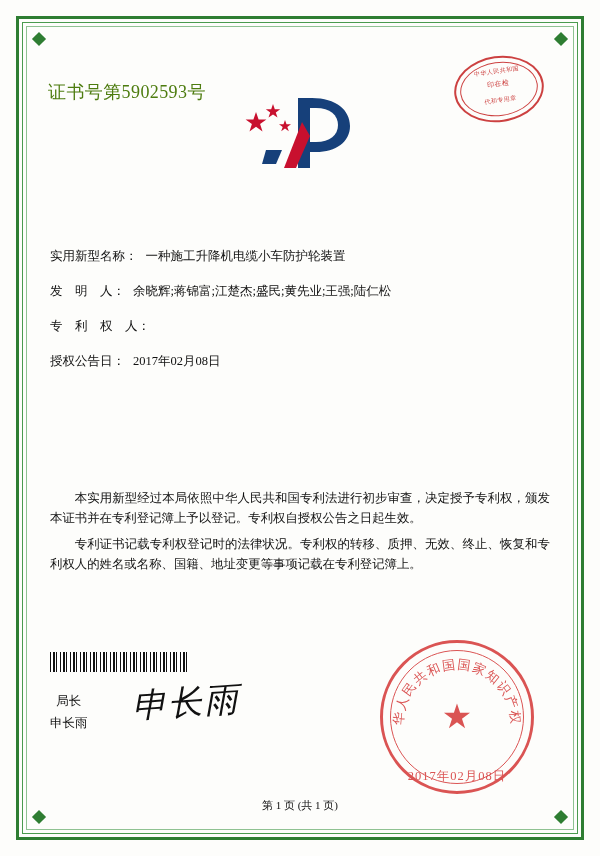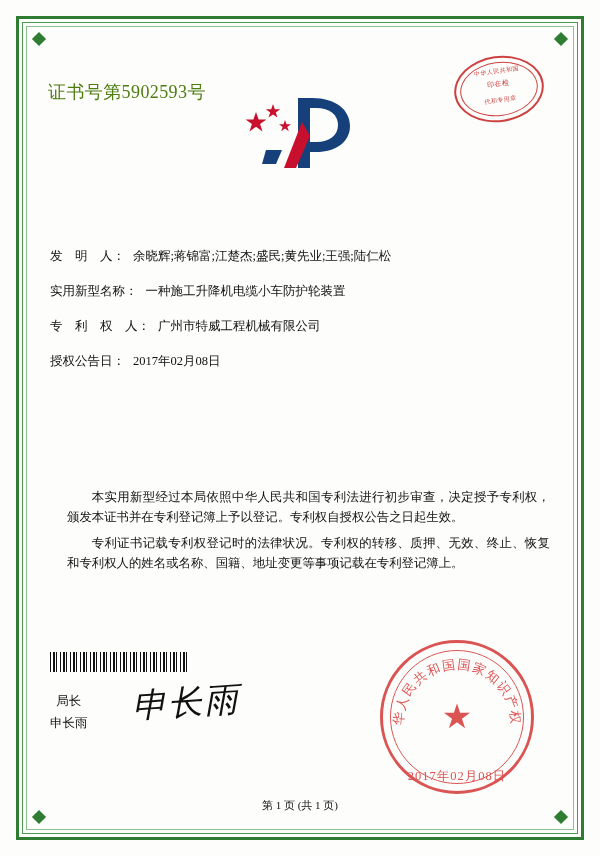--- a/index.html
+++ b/index.html
@@ -165,23 +165,22 @@
     position: absolute;
     left: 10px;
     top: 448px;
     width: 500px;
     font-size: 12.4px;
     line-height: 20px;
     text-align: justify;
     color: #111;
   }
   .paras p {
-    margin: 0 0 6px 17px;
+    margin: 0 0 6px 0;
     text-indent: 2em;
-    font-family: Liberation Mono, monospace;
   }
 
   
   .barcode {
     position: absolute;
     left: 10px;
     top: 612px;
     width: 138px;
     height: 20px;
     background:
@@ -310,30 +309,29 @@
 
         <polygon points="16,20 18.6,27.4 26.4,27.4 20.1,32 22.5,39.4 16,34.8 9.5,39.4 11.9,32 5.6,27.4 13.4,27.4" fill="#c8102e"></polygon>
         <polygon points="33,12 34.8,17.2 40.2,17.2 35.8,20.4 37.5,25.6 33,22.4 28.5,25.6 30.2,20.4 25.8,17.2 31.2,17.2" fill="#c8102e"></polygon>
         <polygon points="45,28 46.5,32.3 51,32.3 47.3,35 48.8,39.3 45,36.6 41.2,39.3 42.7,35 39,32.3 43.5,32.3" fill="#c8102e"></polygon>
       </svg>
     </div>
 
 
     <div class="fields">
       <div class="field">
+        <span class="lab">实用新型名称：</span>
+        <span class="val">一种施工升降机电缆小车防护轮装置</span>
+      </div>
+      <div class="field">
         <span class="lab">发　明　人：</span>
         <span class="val">余晓辉;蒋锦富;江楚杰;盛民;黄先业;王强;陆仁松</span>
       </div>
       <div class="field">
-        <span class="lab">实用新型名称：</span>
-        <span class="val">一种施工升降机电缆小车防护轮装置</span>
-      </div>
-      <div class="field">
         <span class="lab">专　利　权　人：</span>
-        <span class="val">广州市特威工程机械有限公司</span>
       </div>
       <div class="field">
         <span class="lab">授权公告日：</span>
         <span class="val">2017年02月08日</span>
       </div>
     </div>
 
     <div class="paras">
       <p>本实用新型经过本局依照中华人民共和国专利法进行初步审查，决定授予专利权，颁发本证书并在专利登记簿上予以登记。专利权自授权公告之日起生效。</p>
       <p>专利证书记载专利权登记时的法律状况。专利权的转移、质押、无效、终止、恢复和专利权人的姓名或名称、国籍、地址变更等事项记载在专利登记簿上。</p>

